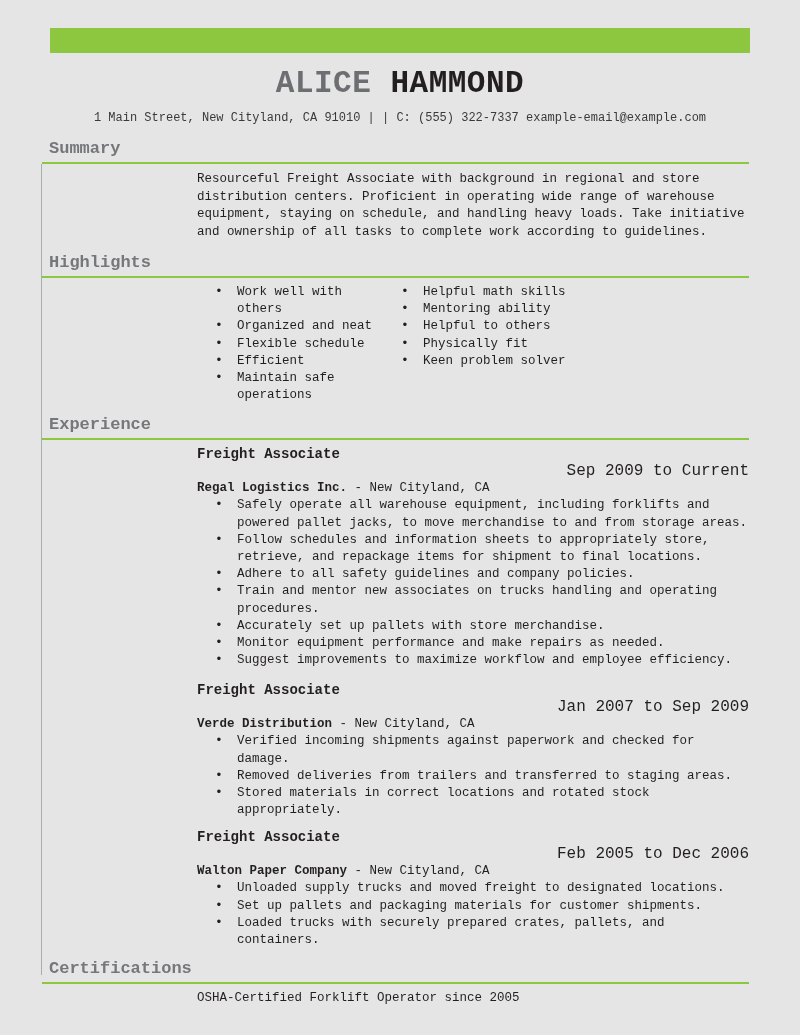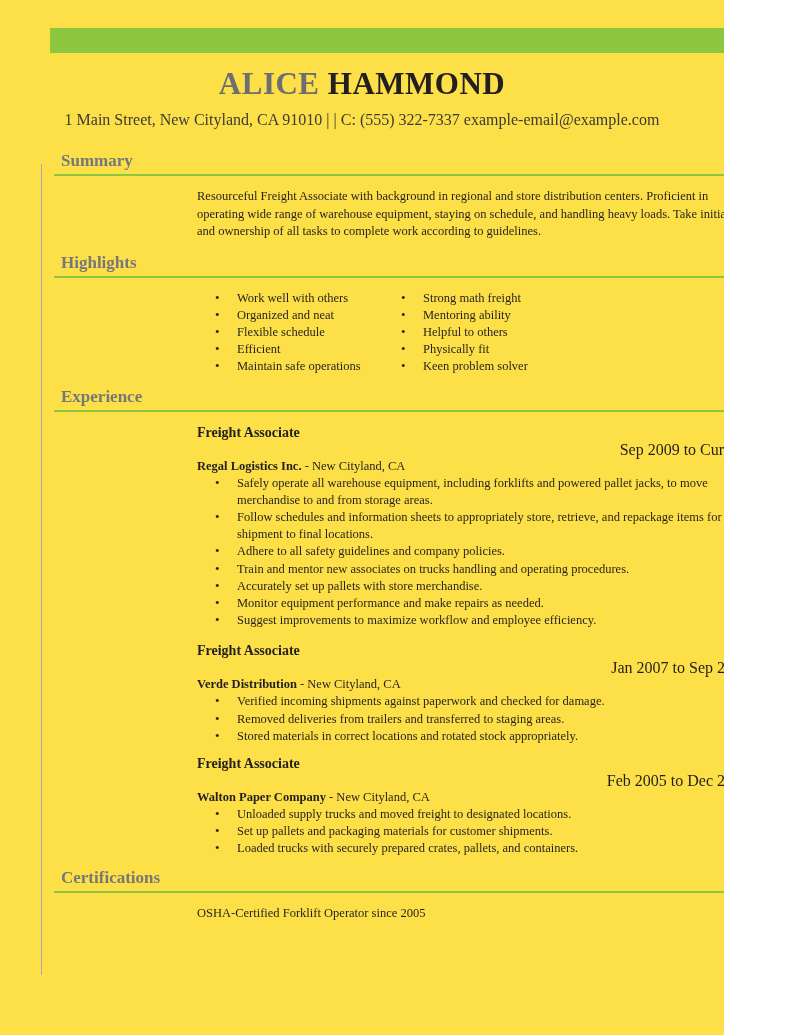--- a/index.html
+++ b/index.html
@@ -1,21 +1,21 @@
 <!DOCTYPE html>
 <html><head>
 <meta charset="utf-8">
 <style>
   html,body{margin:0;padding:0;background:#ffffff;}
   .page{
     position:relative;
-    width:724px;
+    width:800px;
     height:1035px;
-    background:#fde047;
-    font-family:Liberation Serif, serif;
+    background:#e5e5e5;
+    font-family:Liberation Mono, monospace;
     color:#231f20;
     overflow:hidden;
   }
   .top-bar{
     position:absolute;
     left:50px; top:28px;
     width:700px; height:25px;
     background:#8dc63f;
   }
   .name{
@@ -28,36 +28,36 @@
     letter-spacing:0.5px;
     white-space:nowrap;
   }
   .name-first{color:#6d6e71;}
   .name-last{color:#231f20;}
   .contact{
     position:absolute;
     top:111px; left:0;
     width:100%;
     text-align:center;
-    font-size:16px;
+    font-size:12px;
     color:#3a3a3a;
   }
   .vline{
     position:absolute;
     left:41px; top:164px;
     width:1px; height:811px;
     background:#aaacae;
   }
   .content{
     position:absolute;
     left:42px; top:138px;
     width:707px;
   }
   .section-heading{
-    margin:12px;
+    margin:0;
     font-size:17px;
     font-weight:bold;
     color:#76777a;
     line-height:22px;
     padding:0 0 2px 7px;
     border-bottom:2px solid #8dc63f;
   }
   .heading-highlights{margin-top:11px;}
   .heading-experience{margin-top:10px;}
   .heading-certifications{margin-top:9px;}
@@ -135,21 +135,21 @@
     <h2 class="section-heading heading-highlights">Highlights</h2>
     <div class="highlights-row">
       <ul class="bullet-list hl-col1">
         <li>Work well with others</li>
         <li>Organized and neat</li>
         <li>Flexible schedule</li>
         <li>Efficient</li>
         <li>Maintain safe operations</li>
       </ul>
       <ul class="bullet-list">
-        <li>Strong math freight</li>
+        <li>Helpful math skills</li>
         <li>Mentoring ability</li>
         <li>Helpful to others</li>
         <li>Physically fit</li>
         <li>Keen problem solver</li>
       </ul>
     </div>
 
     <h2 class="section-heading heading-experience">Experience</h2>
 
     <div class="job job-first">

